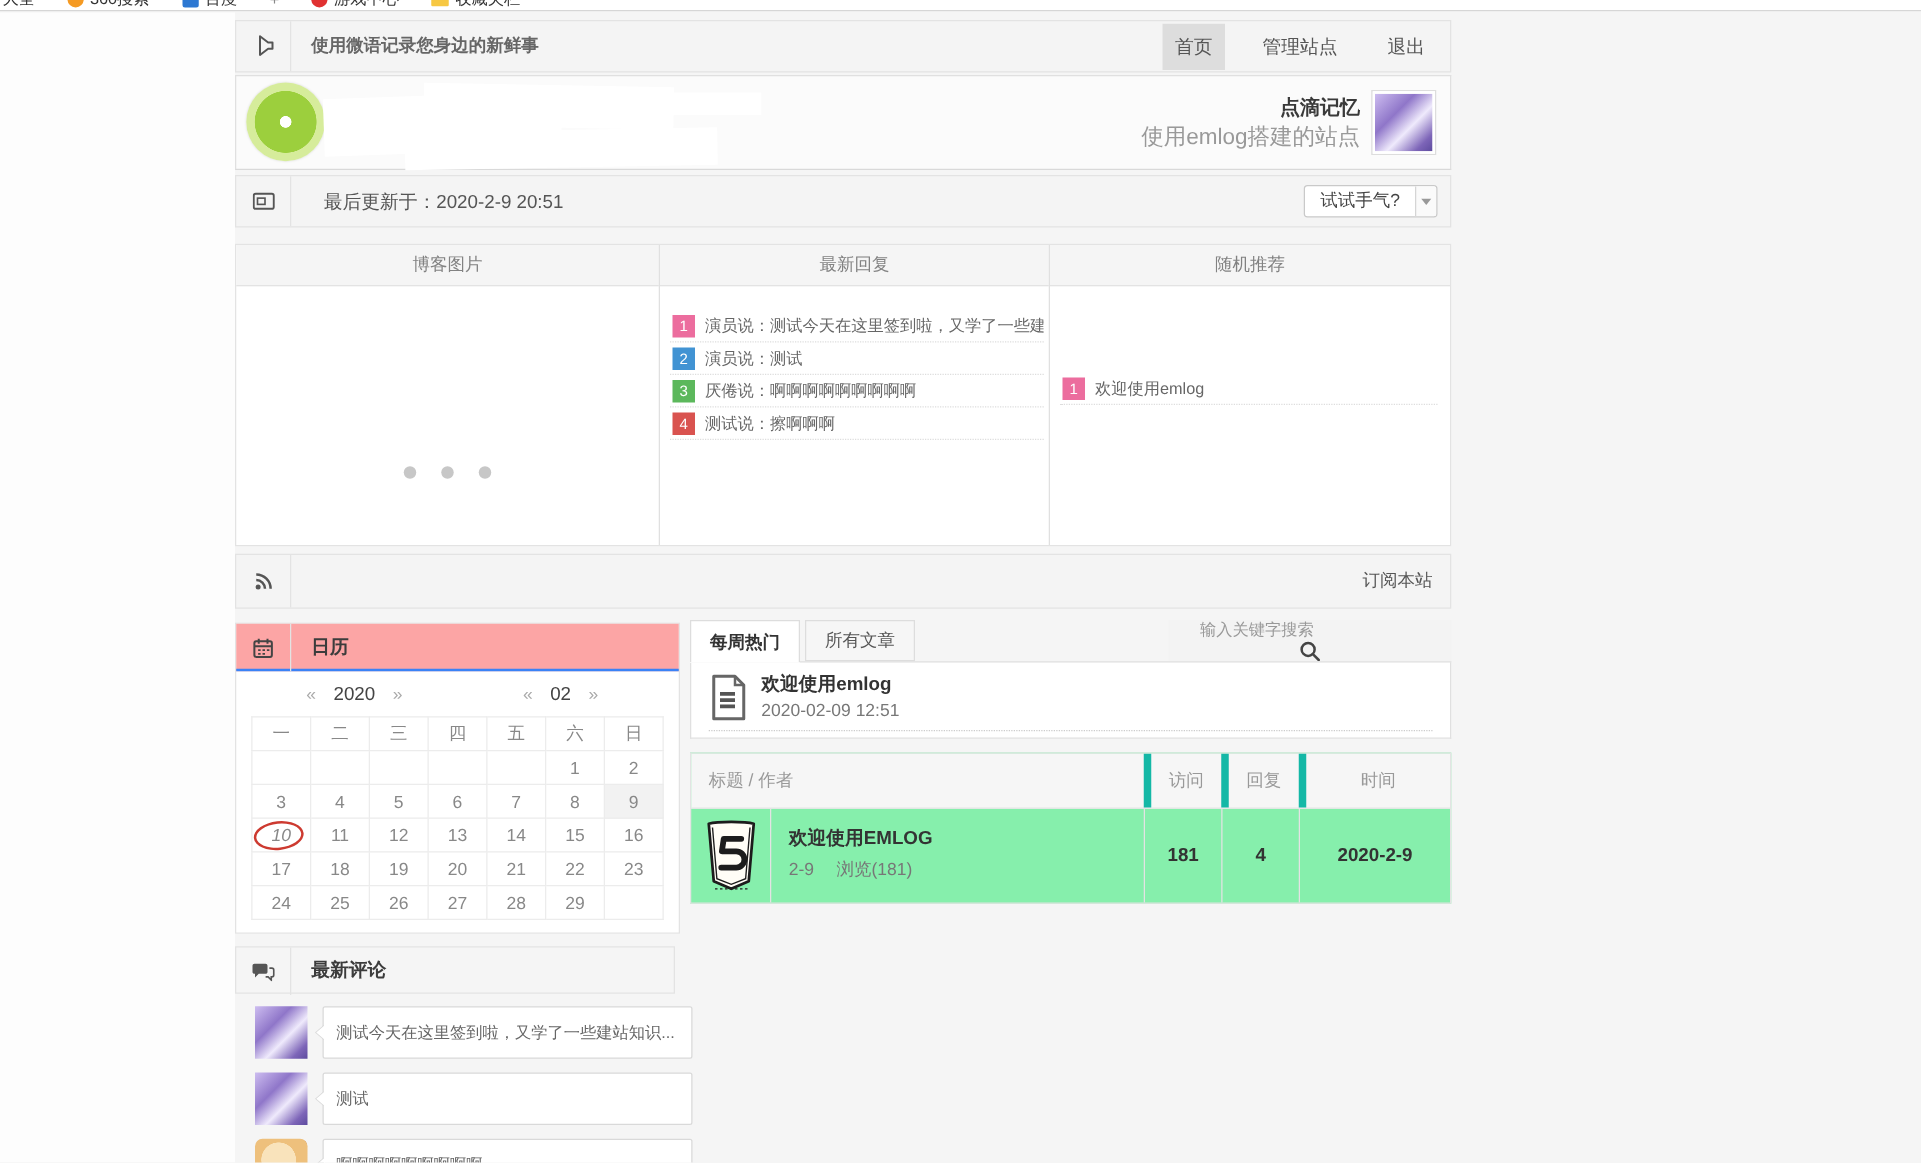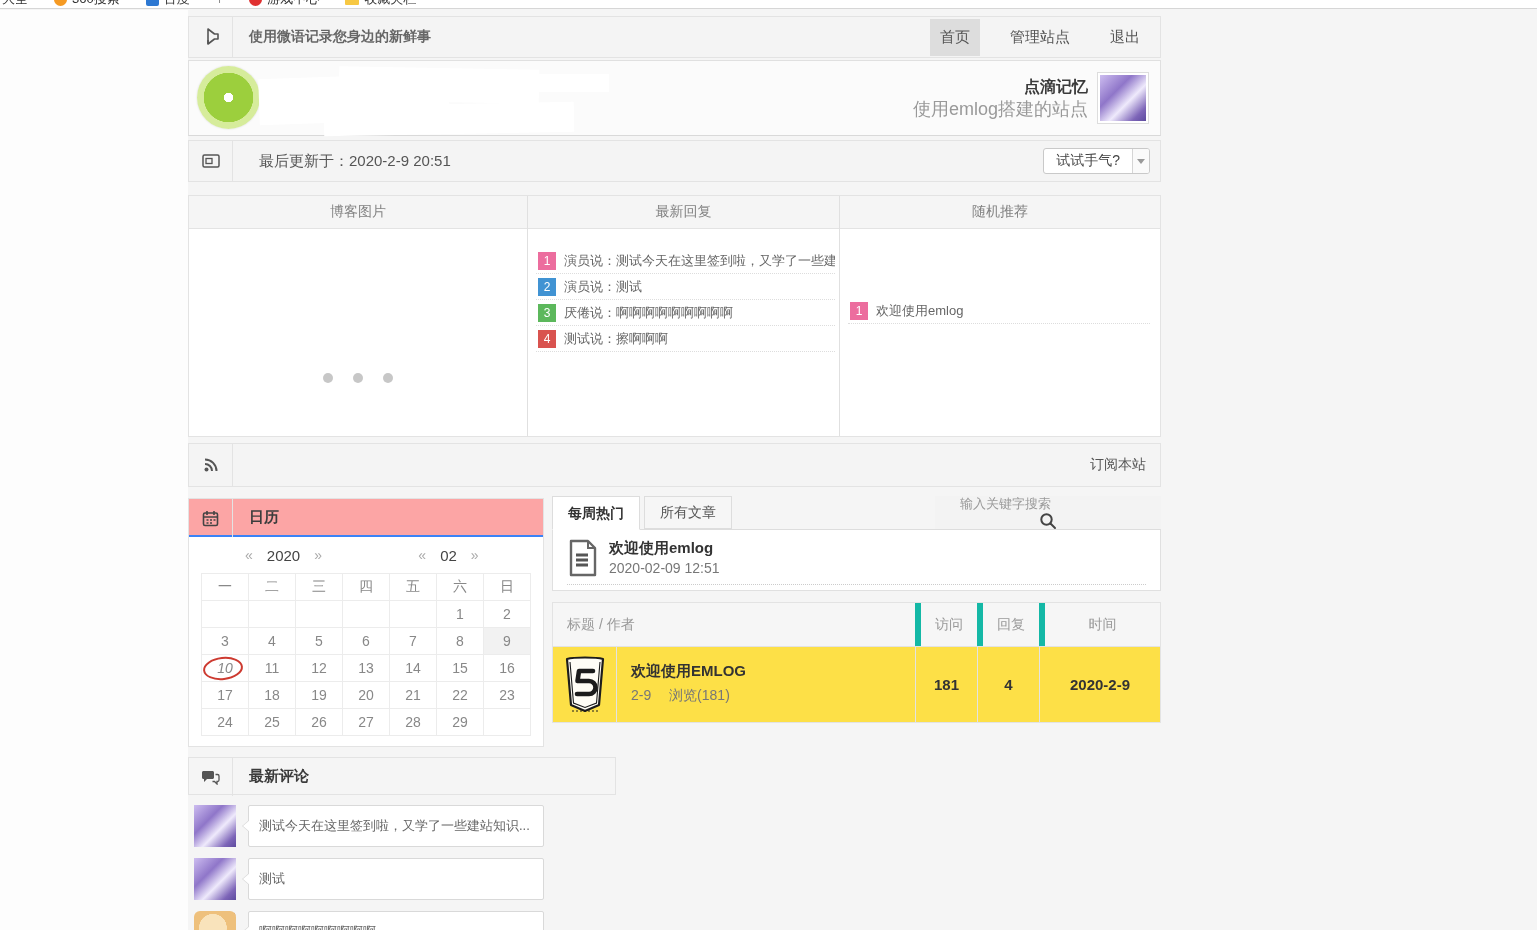--- a/index.html
+++ b/index.html
@@ -83,22 +83,22 @@
   .cal-nav{display:flex;height:36px;align-items:center;padding:0 12px;font-size:15px;}
   .cal-nav-half{flex:1;display:flex;justify-content:center;gap:14px;align-items:center;color:#444;}
   .cal-arrow{color:#aaa;cursor:pointer;font-size:14px;}
   table.cal{border-collapse:collapse;margin:0 auto 10px auto;}
   table.cal td,table.cal th{border:1px solid #ececec;width:47px;height:27px;text-align:center;font-size:14px;color:#888;font-weight:normal;}
   table.cal td{cursor:pointer;}
   td.cal-today{background:#f2f2f2;color:#2e9fe0;font-weight:bold;}
   td.cal-circled{position:relative;font-style:italic;}
   .red-ellipse{position:absolute;left:1px;top:2px;width:40px;height:23px;border:2px solid #cd3a30;border-radius:50%;transform:rotate(-6deg);pointer-events:none;}
   
-  #comments-box{position:absolute;top:259px;left:0;width:428px;}
-  .comment-item{position:absolute;left:6px;display:flex;}
+  #comments-box{position:absolute;top:259px;left:0;width:352px;}
+  .comment-item{position:absolute;left:16px;display:flex;}
   .cavatar{width:42px;height:42px;flex:0 0 42px;}
   .av-purple{background:linear-gradient(135deg,#cdbdf0 0%,#8f76c9 35%,#efeafc 60%,#7d65b8 85%,#5d4b9e 100%);}
   .av-bun{background:radial-gradient(circle at 45% 40%,#f9e3bb 0 40%,#eec07c 41% 75%,#d89a50 76%);border-radius:6px;}
   .cbubble{position:relative;margin-left:12px;width:296px;min-height:40px;background:#fff;border:1px solid #d9d9d9;border-radius:2px;display:flex;align-items:center;padding:4px 10px;font-size:13px;color:#666;cursor:pointer;}
   .cbubble:before{content:"";position:absolute;left:-7px;top:14px;width:0;height:0;border-top:6px solid transparent;border-bottom:6px solid transparent;border-right:7px solid #d9d9d9;}
   .cbubble:after{content:"";position:absolute;left:-6px;top:14px;width:0;height:0;border-top:6px solid transparent;border-bottom:6px solid transparent;border-right:7px solid #fff;}
   .cb-text{overflow:hidden;white-space:nowrap;text-overflow:ellipsis;}
   
   .tab-row{position:relative;height:34px;}
   .tab{position:relative;float:left;height:34px;line-height:33px;padding:0 15px;font-size:14px;cursor:pointer;}
@@ -107,21 +107,21 @@
   .search-wrap{position:absolute;right:0;top:0;width:226px;height:34px;background:#f3f3f3;display:flex;align-items:center;flex-direction:column;}
   .search-input{flex:1;height:100%;border:none;background:transparent;outline:none;padding:0 10px;font-size:13px;color:#555;font-family:inherit;}
   .search-input::placeholder{color:#999;}
   .search-btn{width:36px;height:100%;display:flex;align-items:center;justify-content:center;cursor:pointer;background:transparent;border:none;}
   .panel{position:absolute;top:34px;left:0;width:609px;height:62px;background:#fff;border:1px solid #e0e0e0;border-top:1px solid #ddd;margin-top:-1px;padding:8px 14px 0 14px;}
   .featured{display:flex;align-items:center;border-bottom:1px dotted #ccc;padding-bottom:6px;cursor:pointer;}
   .f-meta{margin-left:10px;}
   .f-title{font-size:15px;font-weight:bold;color:#333;line-height:20px;}
   .f-date{font-size:14px;color:#777;line-height:20px;}
   
-  .art-table{position:absolute;top:106px;left:0;width:609px;border:1px solid #e3e3e3;background:#fde047;}
+  .art-table{position:absolute;top:106px;left:0;width:609px;border:1px solid #e3e3e3;background:#86efac;}
   .t-head{display:flex;height:44px;background:#f6f6f6;border-bottom:1px solid #e3e3e3;align-items:center;font-size:14px;color:#999;}
   .t-row{display:flex;height:75px;align-items:stretch;}
   .th-title{flex:1;padding-left:14px;}
   .th-c{width:62px;text-align:center;border-left:6px solid #14b8a6;align-self:stretch;display:flex;align-items:center;justify-content:center;}
   .th-time{width:121px;}
   .cell-icon{width:64px;border-right:1px solid #e3e3e3;display:flex;align-items:center;justify-content:center;}
   .cell-title{flex:1;padding:12px 0 0 14px;cursor:pointer;}
   .a-title{font-size:15px;font-weight:bold;color:#333;line-height:24px;}
   .a-meta{font-size:14px;color:#777;line-height:24px;}
   .cell-num{width:62px;border-left:1px solid #e3e3e3;display:flex;align-items:center;justify-content:center;font-size:15px;font-weight:bold;color:#333;}

